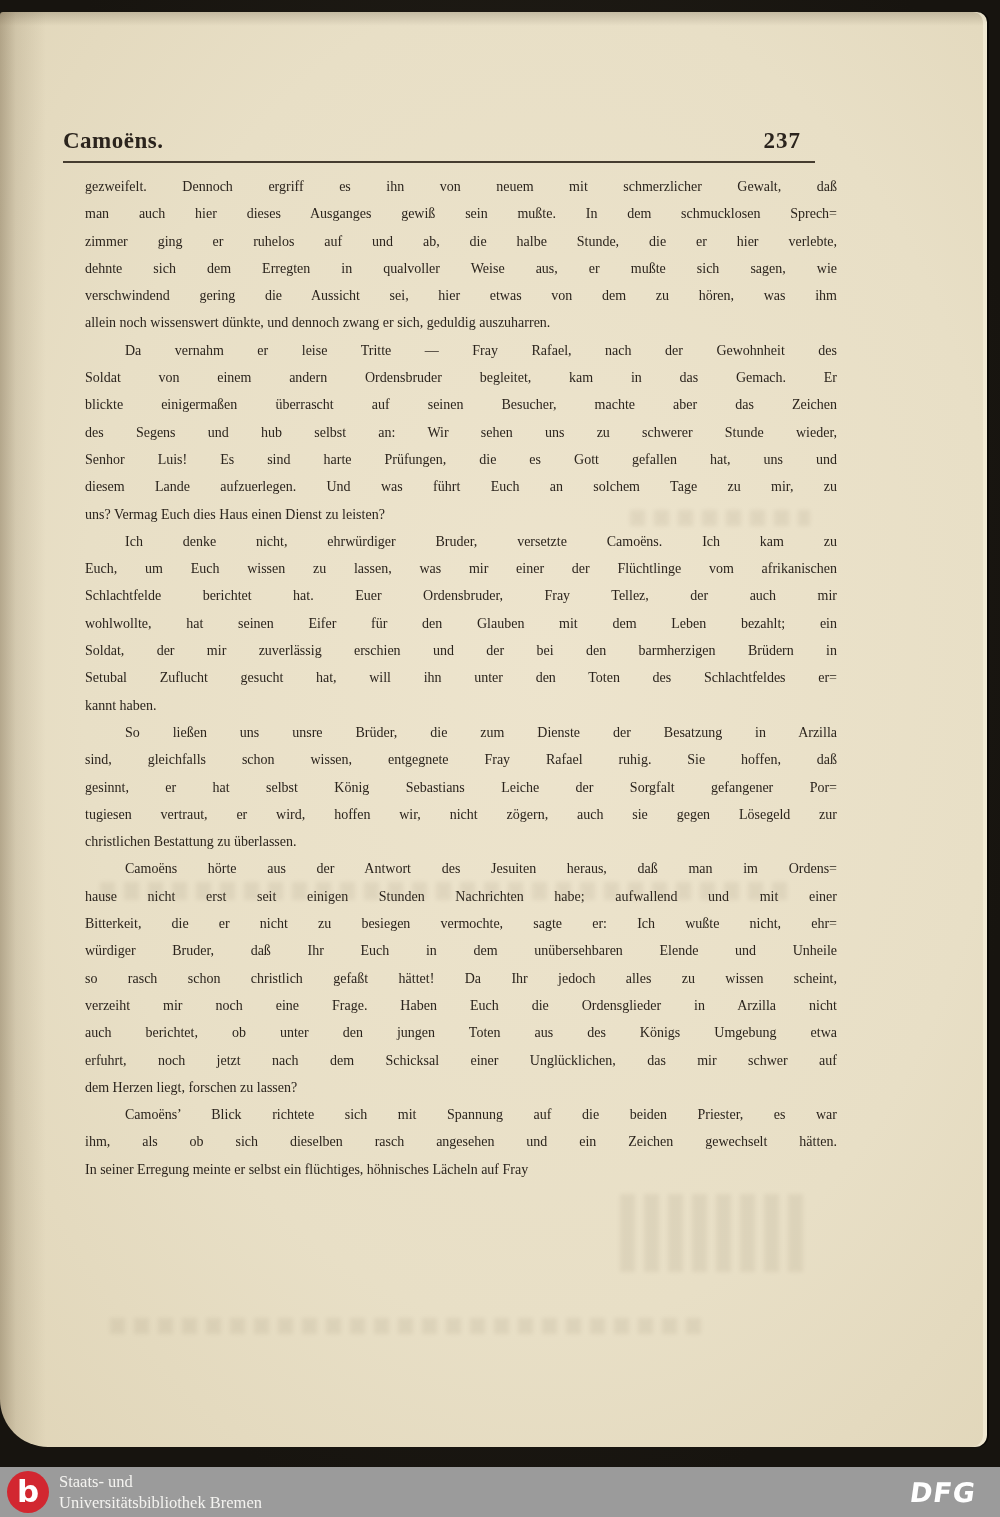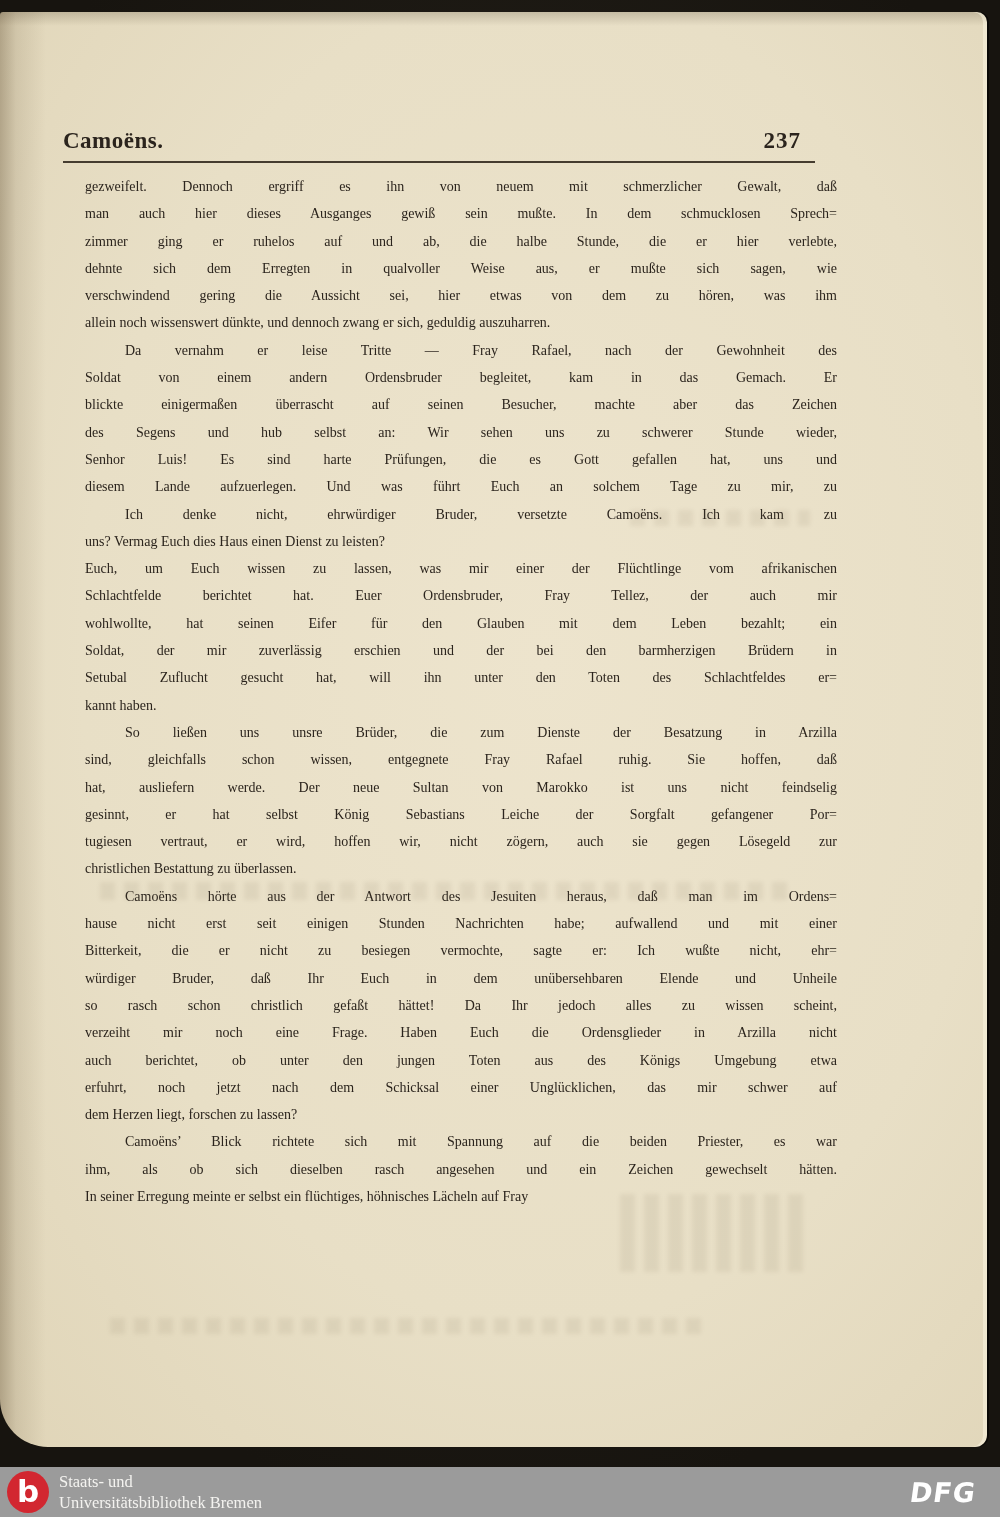--- a/index.html
+++ b/index.html
@@ -111,31 +111,30 @@
         <div class="line">zimmer ging er ruhelos auf und ab, die halbe Stunde, die er hier verlebte,</div>
         <div class="line">dehnte sich dem Erregten in qualvoller Weise aus, er mußte sich sagen, wie</div>
         <div class="line">verschwindend gering die Aussicht sei, hier etwas von dem zu hören, was ihm</div>
         <div class="line last">allein noch wissenswert dünkte, und dennoch zwang er sich, geduldig auszuharren.</div>
         <div class="line indent">Da vernahm er leise Tritte — Fray Rafael, nach der Gewohnheit des</div>
         <div class="line">Soldat von einem andern Ordensbruder begleitet, kam in das Gemach.  Er</div>
         <div class="line">blickte einigermaßen überrascht auf seinen Besucher, machte aber das Zeichen</div>
         <div class="line">des Segens und hub selbst an: Wir sehen uns zu schwerer Stunde wieder,</div>
         <div class="line">Senhor Luis!  Es sind harte Prüfungen, die es Gott gefallen hat, uns und</div>
         <div class="line">diesem Lande aufzuerlegen.  Und was führt Euch an solchem Tage zu mir, zu</div>
+        <div class="line last">uns? Vermag Euch dies Haus einen Dienst zu leisten?</div>
         <div class="line indent">Ich denke nicht, ehrwürdiger Bruder, versetzte Camoëns.  Ich kam zu</div>
-        <div class="line last">uns? Vermag Euch dies Haus einen Dienst zu leisten?</div>
         <div class="line">Euch, um Euch wissen zu lassen, was mir einer der Flüchtlinge vom afrikanischen</div>
         <div class="line">Schlachtfelde berichtet hat.  Euer Ordensbruder, Fray Tellez, der auch mir</div>
         <div class="line">wohlwollte, hat seinen Eifer für den Glauben mit dem Leben bezahlt; ein</div>
         <div class="line">Soldat, der mir zuverlässig erschien und der bei den barmherzigen Brüdern in</div>
         <div class="line">Setubal Zuflucht gesucht hat, will ihn unter den Toten des Schlachtfeldes er=</div>
         <div class="line last">kannt haben.</div>
         <div class="line indent">So ließen uns unsre Brüder, die zum Dienste der Besatzung in Arzilla</div>
         <div class="line">sind, gleichfalls schon wissen, entgegnete Fray Rafael ruhig.  Sie hoffen, daß</div>
-        <div class="line">hat, ausliefern werde. Der neue Sultan von Marokko ist uns nicht feindselig</div>
         <div class="line">gesinnt, er hat selbst König Sebastians Leiche der Sorgfalt gefangener Por=</div>
         <div class="line">tugiesen vertraut, er wird, hoffen wir, nicht zögern, auch sie gegen Lösegeld zur</div>
         <div class="line last">christlichen Bestattung zu überlassen.</div>
         <div class="line indent">Camoëns hörte aus der Antwort des Jesuiten heraus, daß man im Ordens=</div>
         <div class="line">hause nicht erst seit einigen Stunden Nachrichten habe; aufwallend und mit einer</div>
         <div class="line">Bitterkeit, die er nicht zu besiegen vermochte, sagte er: Ich wußte nicht, ehr=</div>
         <div class="line">würdiger Bruder, daß Ihr Euch in dem unübersehbaren Elende und Unheile</div>
         <div class="line">so rasch schon christlich gefaßt hättet!  Da Ihr jedoch alles zu wissen scheint,</div>
         <div class="line">verzeiht mir noch eine Frage. Haben Euch die Ordensglieder in Arzilla nicht</div>
         <div class="line">auch berichtet, ob unter den jungen Toten aus des Königs Umgebung etwa</div>

